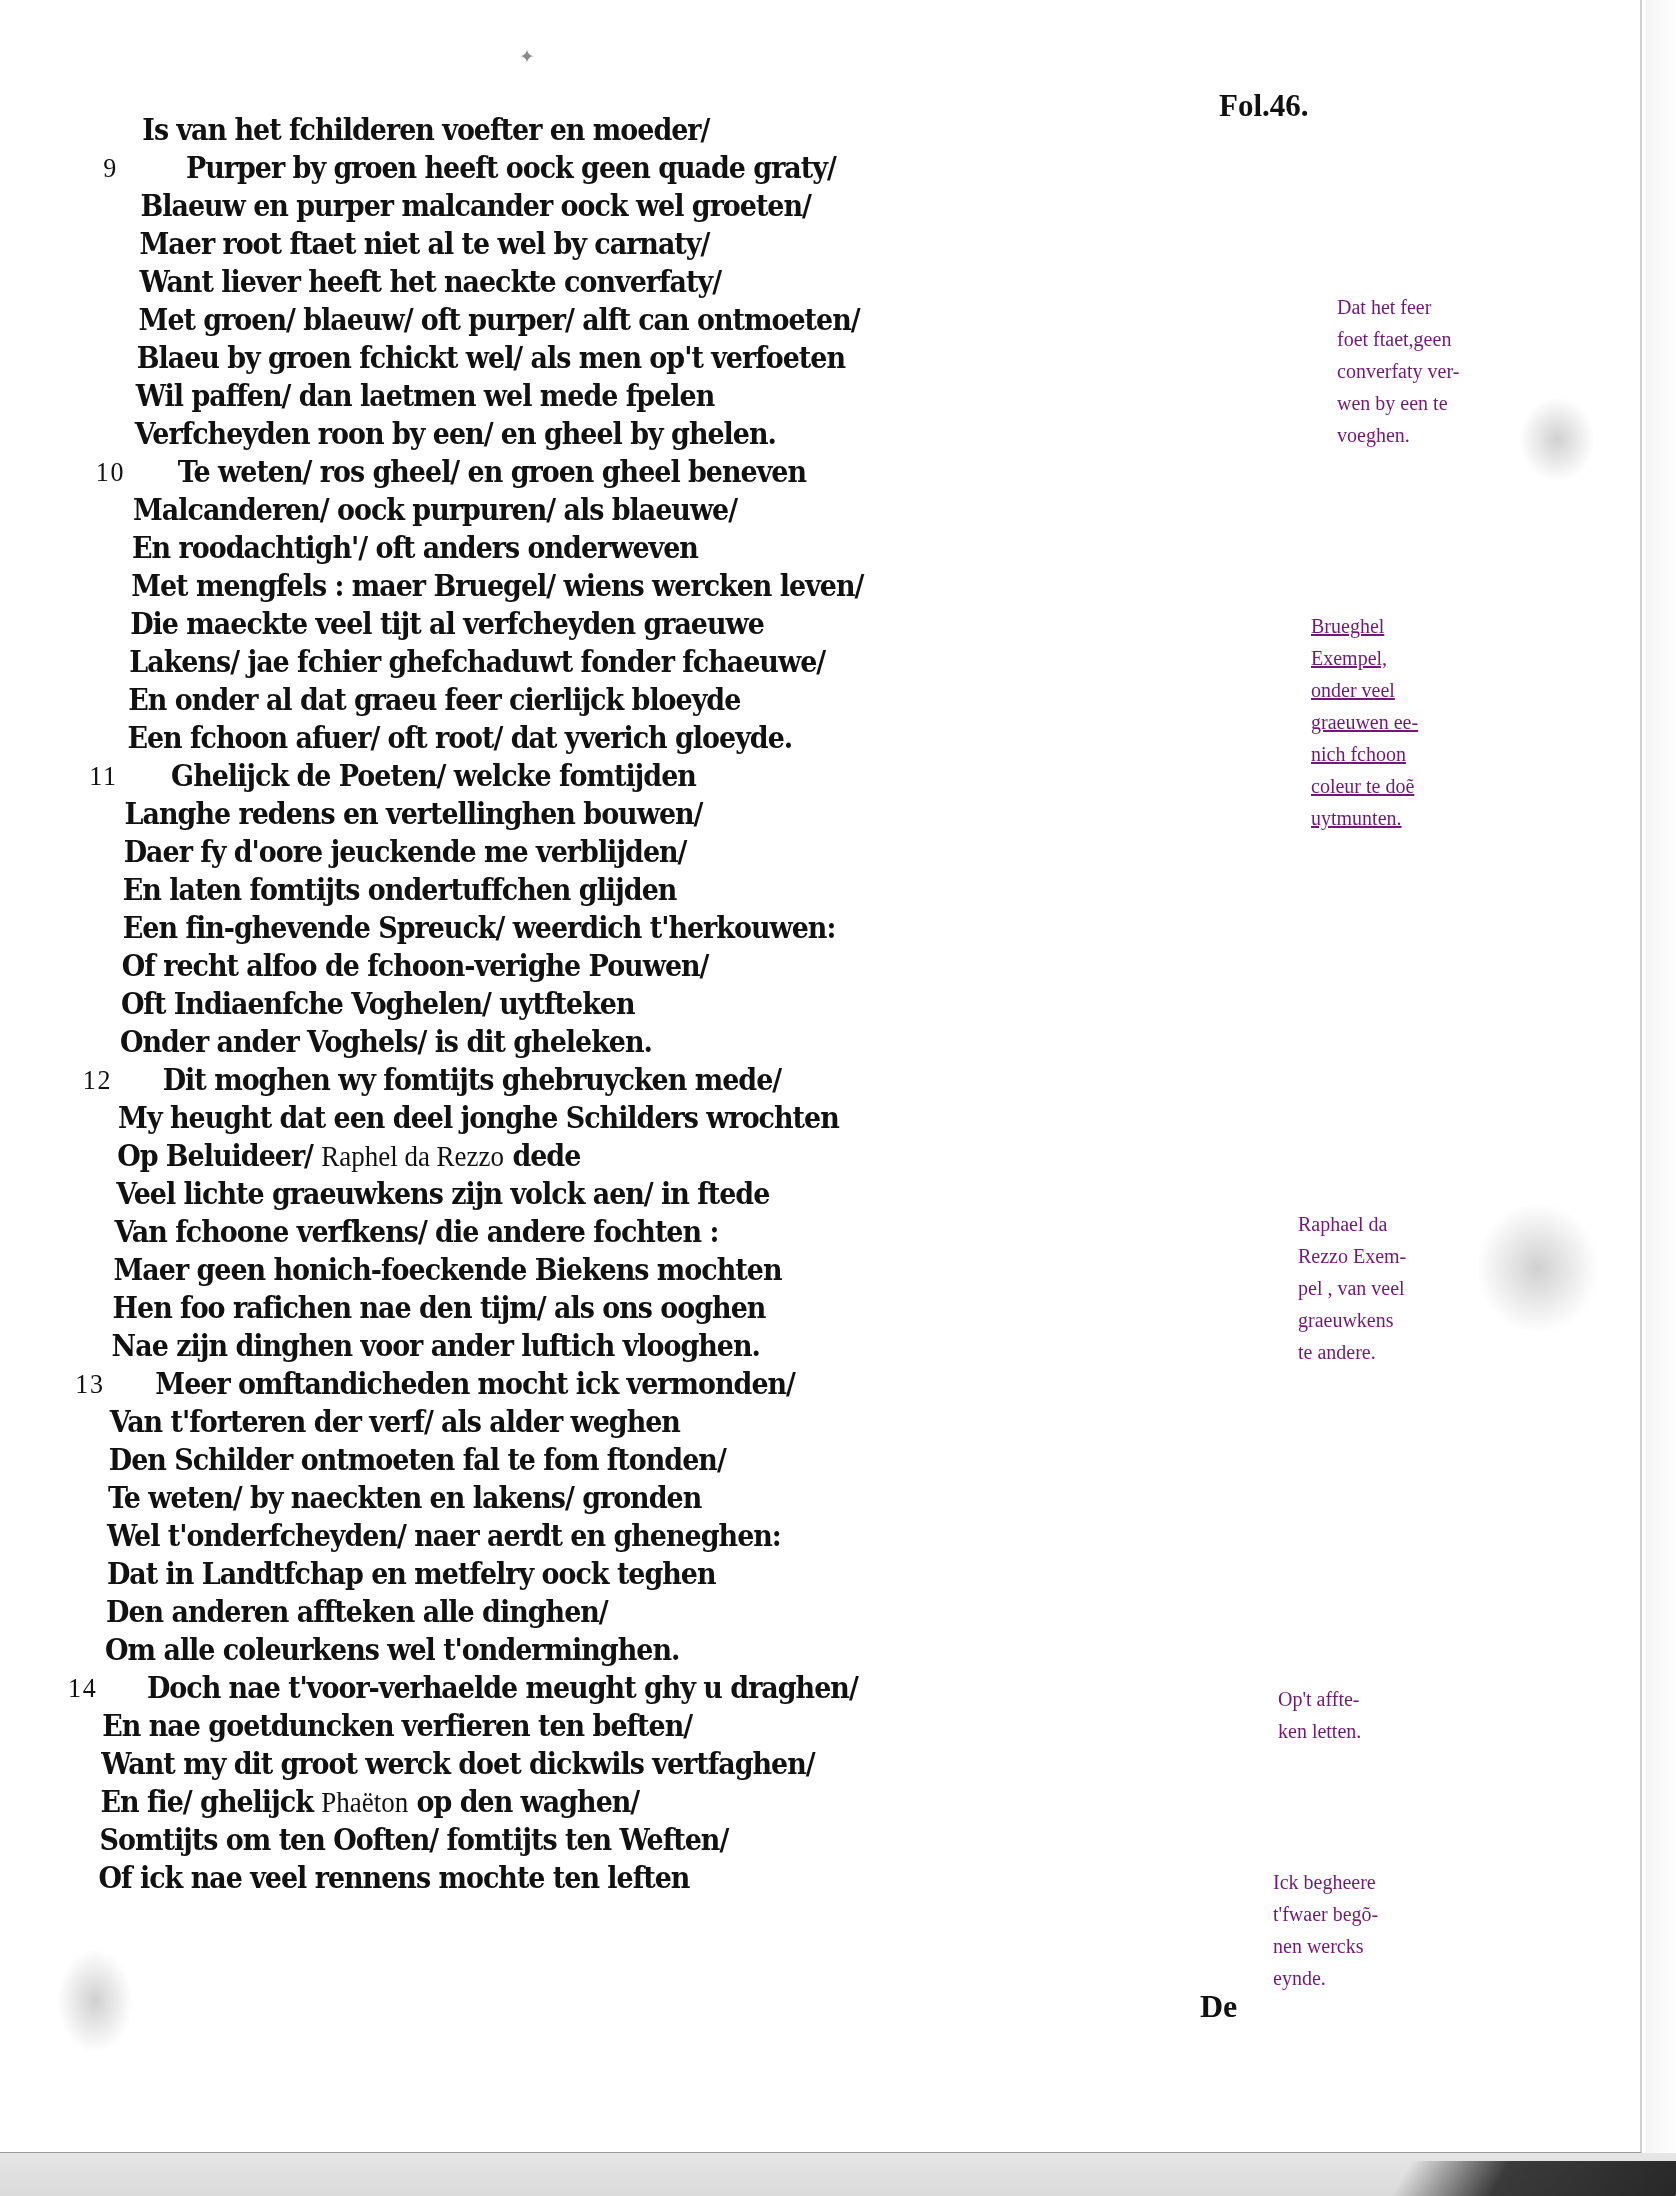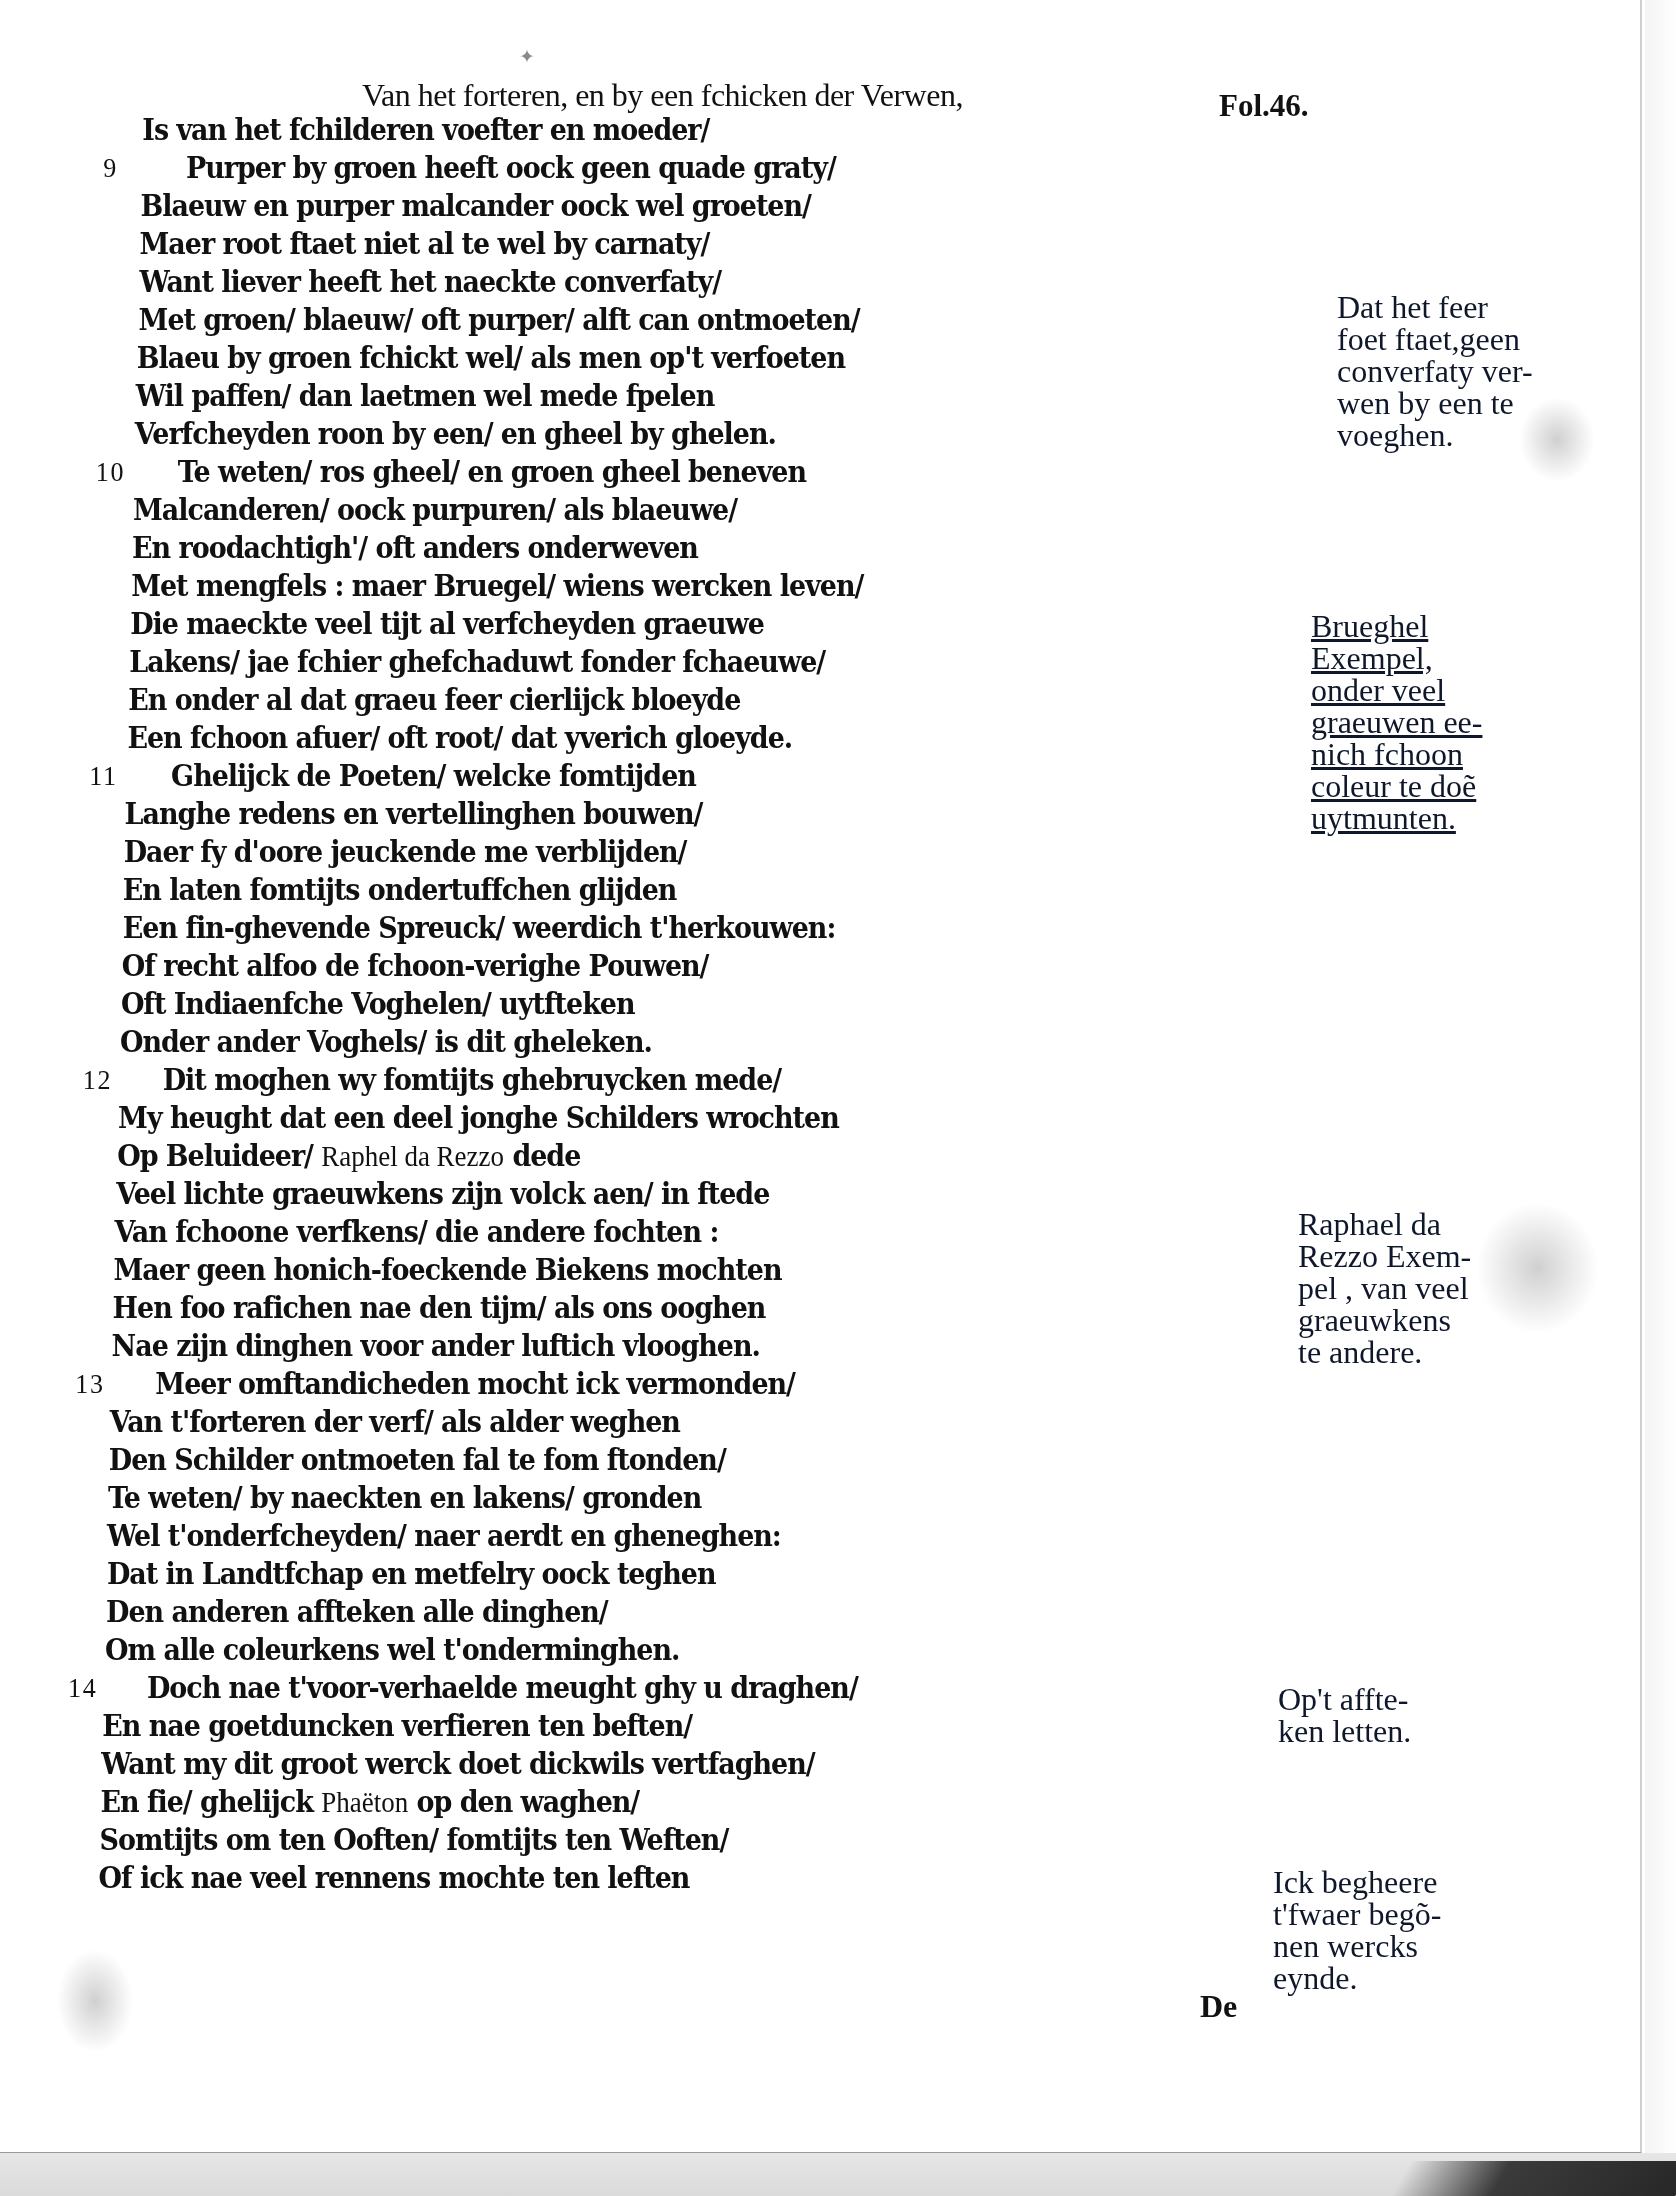--- a/index.html
+++ b/index.html
@@ -56,40 +56,39 @@
     .line .txt { position: absolute; top: 0; }
     .line .num {
       position: absolute; top: 0;
       font-family: "Liberation Serif", serif; font-weight: normal;
       font-size: 28px; letter-spacing: 1.9px;
     }
     .roman { font-family: "Liberation Serif", serif; font-weight: normal; letter-spacing: 0; }
     .margin-note {
       position: absolute;
       font-family: "Liberation Serif", serif;
-      font-size: 32px; line-height: 32px; color: #0f172a;
+      font-size: 20px; line-height: 32px; color: #701a75;
     }
     .margin-note div { white-space: nowrap; }
     .catchword {
       position: absolute; left: 1200px; top: 1987px;
       font-family: Liberation Serif, serif; font-weight: bold;
       font-size: 32px; line-height: 38px; text-align: right;
     }
     .smudge {
       position: absolute; border-radius: 50%;
       background: radial-gradient(rgba(120,120,120,0.35), rgba(120,120,120,0) 70%);
     }
   </style>
 </head>
 <body>
 
 <div class="page">
   <div class="ornament">✦</div>
 
-  <div class="running-head">Van het forteren, en by een fchicken der Verwen,</div>
   <div class="folio">Fol.46.</div>
 
   <div class="verse" id="verse">
       <div class="line">
         <span class="txt" style="left: 153px;"><span>Is van het fchilderen voefter en moeder/</span></span>
       </div>
       <div class="line">
         <span class="num" style="left: 111px;">9</span>
         <span class="txt" style="left: 200px;"><span>Purper by groen heeft oock geen quade graty/</span></span>
       </div>

